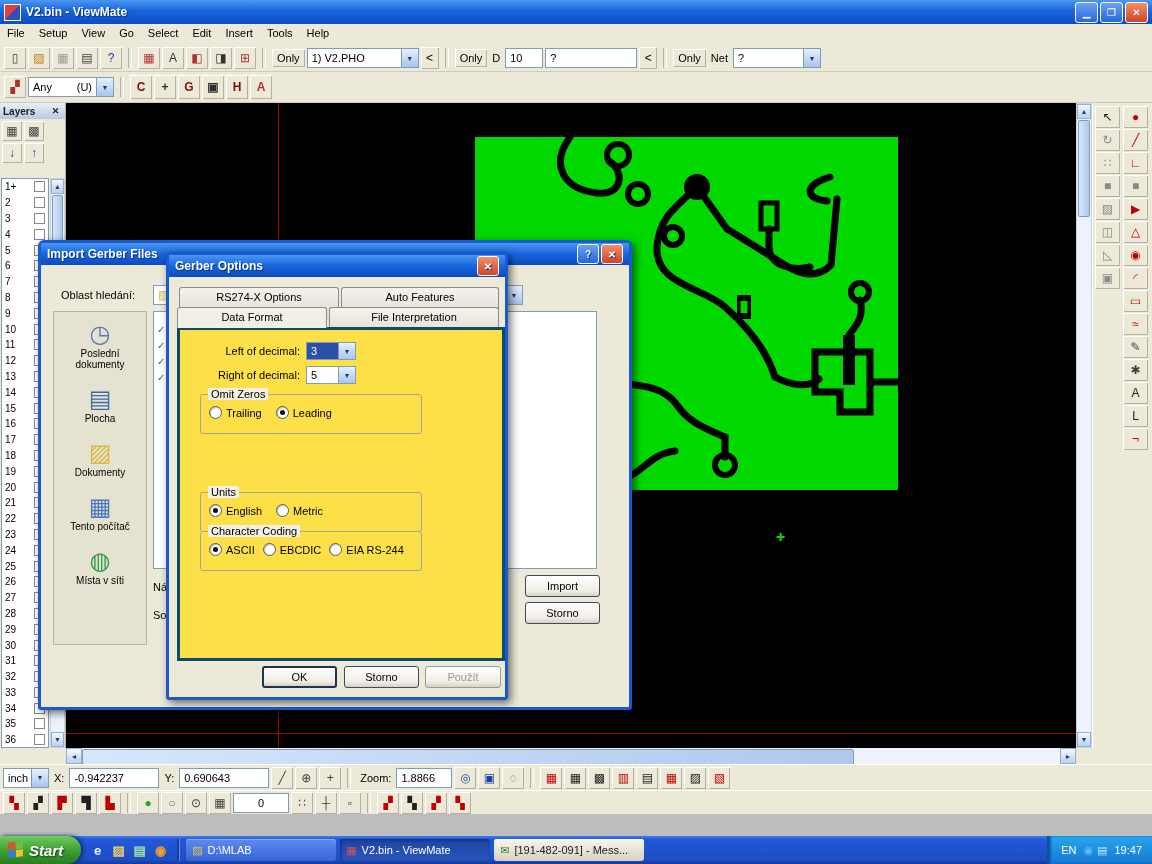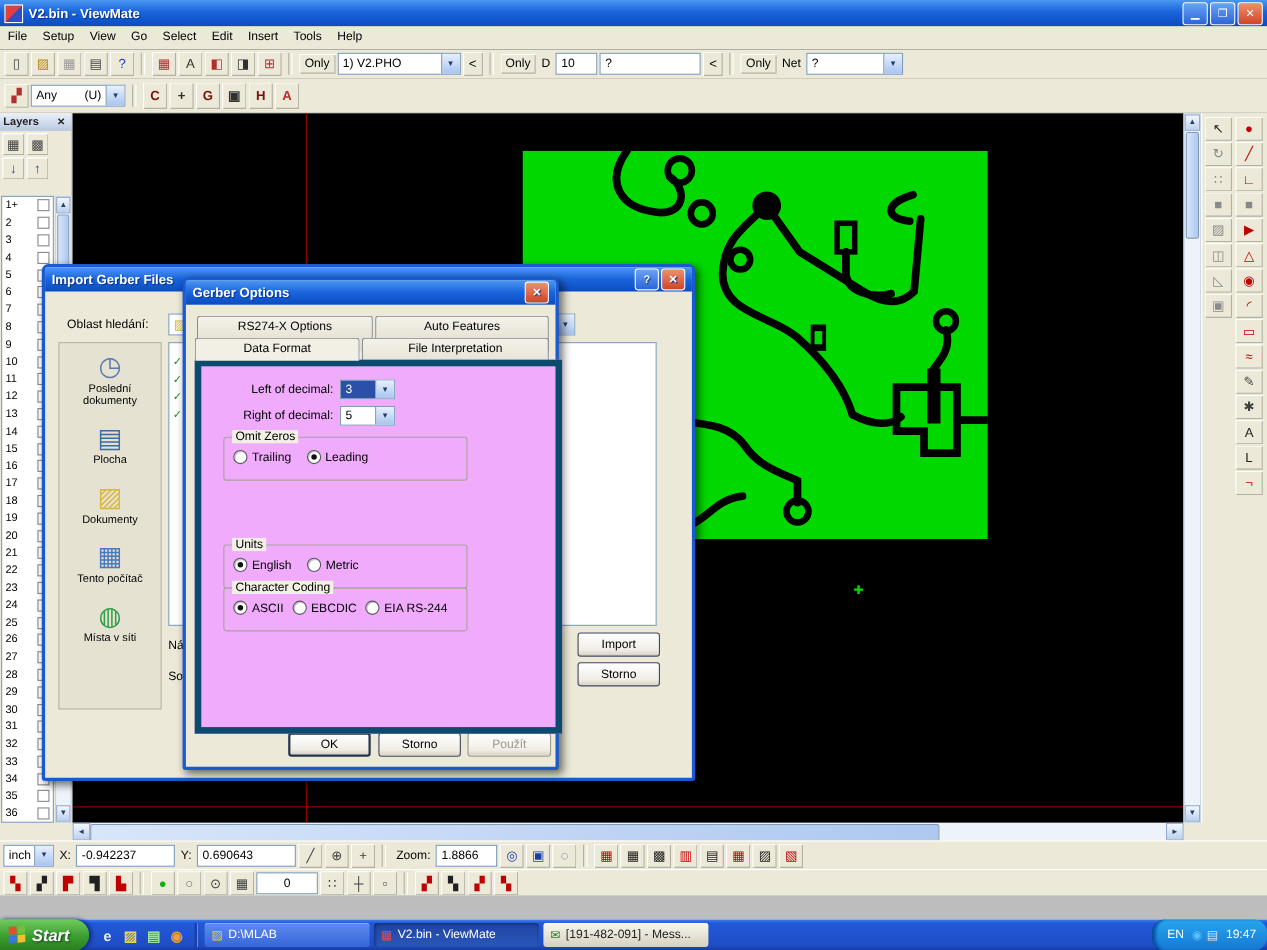--- a/index.html
+++ b/index.html
@@ -85,41 +85,41 @@
   .ql .qli{width:17px;height:17px;display:flex;align-items:center;justify-content:center;font-size:13px;font-weight:bold;}
   .tb-div{width:2px;height:22px;background:#1A3C9C;border-right:1px solid #5E8AEE;}
   .tasks{display:flex;align-items:flex-start;gap:4px;padding-left:6px;}
   .task{width:150px;height:22px;margin-top:0px;border-radius:3px;display:flex;align-items:center;gap:5px;
     padding:0 6px;box-sizing:border-box;background:linear-gradient(180deg,#5E8BEE,#3665D8);
     box-shadow:inset 0 1px 0 #86ACF4;white-space:nowrap;overflow:hidden;font-size:11px;}
   .task.st-active{background:linear-gradient(180deg,#1E44A0,#2B56BC);box-shadow:inset 1px 1px 3px #122E7A;}
   .task.st-flash{background:linear-gradient(180deg,#F8F6EE,#D6D0BE);color:#222;box-shadow:inset 0 1px 0 #fff;}
   .task-ico{font-size:11px;}
   .tray{margin-left:auto;height:28px;display:flex;align-items:center;gap:7px;padding:0 10px 0 12px;
-    background:linear-gradient(180deg,#28A6EE 0%,#1578D2 100%);border-left:2px solid #0A50A0;box-shadow:inset 2px 0 2px #0C5CB0;border-radius:12px;}
+    background:linear-gradient(180deg,#28A6EE 0%,#1578D2 100%);border-left:2px solid #0A50A0;box-shadow:inset 2px 0 2px #0C5CB0;}
   
   .dialog{position:absolute;border:3px solid #1A5AD0;border-radius:6px 6px 3px 3px;background:#ECE9D8;
     box-shadow:3px 3px 8px rgba(0,0,0,.55);}
   .dlg-body{position:relative;width:100%;height:100%;}
   .dlg-title{position:absolute;left:0;top:0;right:0;height:22px;
     background:linear-gradient(180deg,#4A97F2 0%,#1A64DC 50%,#0B4CC0 100%);
     display:flex;align-items:center;padding:0 6px;box-sizing:border-box;color:#fff;font-weight:bold;font-size:12px;
     text-shadow:1px 1px 1px #05308a;}
   .dlg-btn{width:20px;height:18px;border:1px solid #fff;border-radius:3px;color:#fff;font-size:10px;
     display:flex;align-items:center;justify-content:center;background:linear-gradient(180deg,#6AA2F4,#2B66D8);flex:none;}
   .dlg-btn.close{background:linear-gradient(180deg,#F0906A,#D04428);}
   .xp-push{height:22px;border:1px solid #404A5E;border-radius:3px;font-size:11px;font-family:inherit;
     background:linear-gradient(180deg,#FFFFFF,#EFEDE4 75%,#D8D0C4);position:absolute;}
   .xp-push.df{border:2px solid #23324E;}
   .xp-push.dis{color:#9C9A90;border-color:#9C9A90;}
   
   .tab{box-sizing:border-box;border:1px solid #898C95;border-bottom:0;border-radius:3px 3px 0 0;
     background:linear-gradient(180deg,#F4F2EA,#DFDACA);padding:3px 4px;text-align:center;position:absolute;height:32px;}
   .tab.active{background:#F2EFE4;height:21px;z-index:3;font-weight:normal;}
-  .tab-panel{position:absolute;border:6px solid #0c4a6e;background:#f0abfc;z-index:2;}
+  .tab-panel{position:absolute;border:3px solid #0c4a6e;background:#fde047;z-index:2;}
   
   .group{position:absolute;border:1px solid #A8A49A;border-radius:3px;}
   .gtitle{position:absolute;top:-7px;left:7px;background:#F2EFE4;padding:0 3px;font-size:11px;}
   .gopts{position:absolute;left:8px;top:11px;right:4px;display:flex;align-items:center;}
   .ropt{display:flex;align-items:center;margin-right:14px;white-space:nowrap;}
   .radio{width:11px;height:11px;border-radius:50%;border:1px solid #58585a;background:#fff;
     box-shadow:inset 1px 1px 1px #c0c0c0;margin-right:4px;position:relative;flex:none;}
   .radio.on::after{content:"";position:absolute;left:3px;top:3px;width:5px;height:5px;border-radius:50%;background:#101010;}
   
   .places{position:absolute;background:#E6E2D2;border:1px solid #B8B4A4;box-sizing:border-box;

